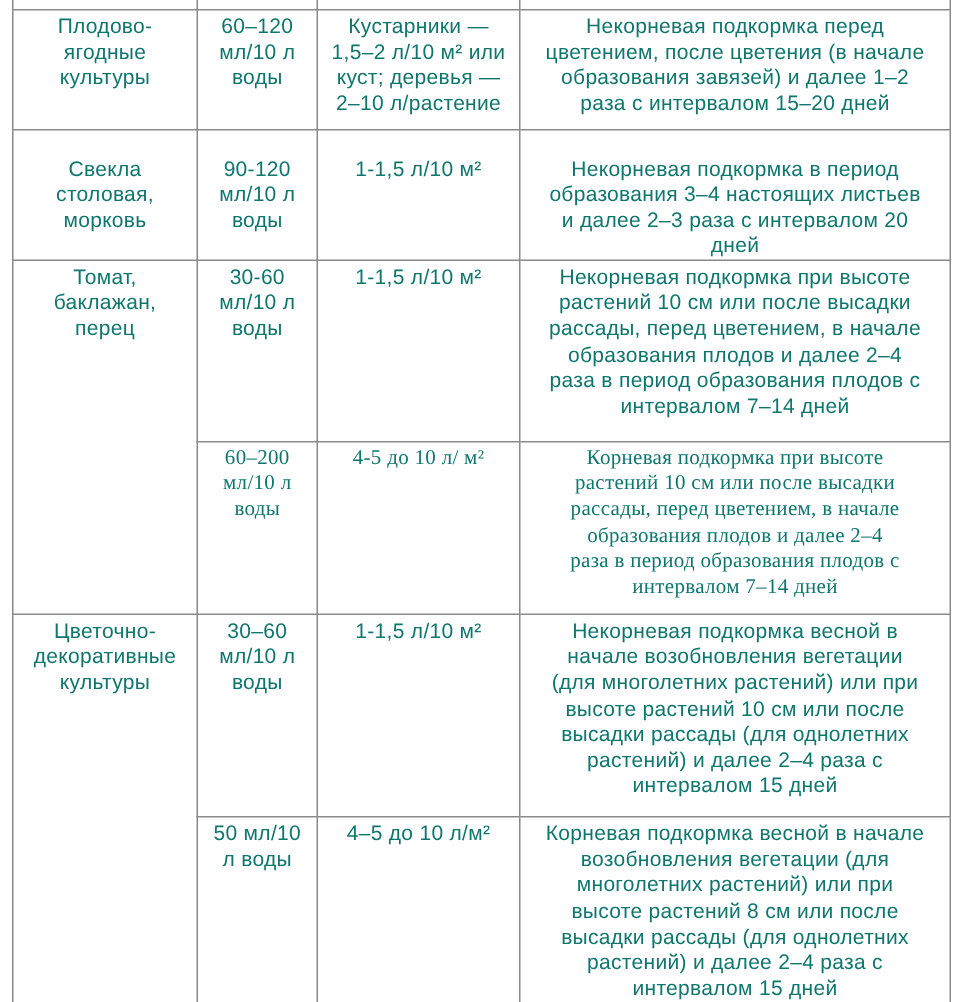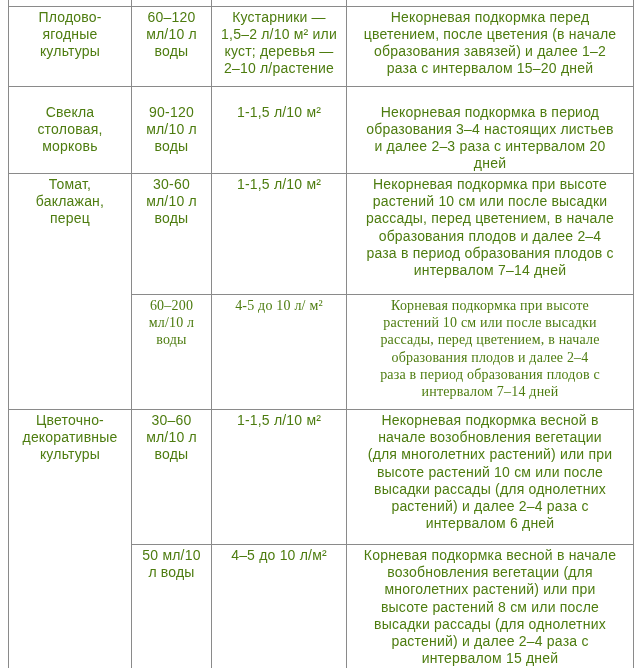--- a/index.html
+++ b/index.html
@@ -30,21 +30,21 @@
   col.c3{width:135px;}
   col.c4{width:287px;}
   td{
     border:1px solid #8a8a8a;
     vertical-align:top;
     text-align:center;
     padding:2px 1px 0 1px;
     font-size:14px;
     line-height:17.3px;
     letter-spacing:0.2px;
-    color:#4d7c0f;
+    color:#0f766e;
     white-space:pre-line;
     overflow:hidden;
   }
   tr.r0{height:6px;}
   tr.r0 td{border-top:none;padding:0;}
   tr.r1{height:80px;}
   tr.r2{height:70px;}
   tr.r2 td{padding-top:17px;}
   tr.r3{height:121px;}
   tr.r4{height:115px;font-family:Liberation Serif, serif;}
@@ -138,21 +138,21 @@
       <td>30–60
 мл/10 л
 воды</td>
       <td>1-1,5 л/10 м²</td>
       <td>Некорневая подкормка весной в
 начале возобновления вегетации
 (для многолетних растений) или при
 высоте растений 10 см или после
 высадки рассады (для однолетних
 растений) и далее 2–4 раза с
-интервалом 6 дней</td>
+интервалом 15 дней</td>
     </tr>
 
     <tr class="r6">
       <td>50 мл/10
 л воды</td>
       <td>4–5 до 10 л/м²</td>
       <td>Корневая подкормка весной в начале
 возобновления вегетации (для
 многолетних растений) или при
 высоте растений 8 см или после

